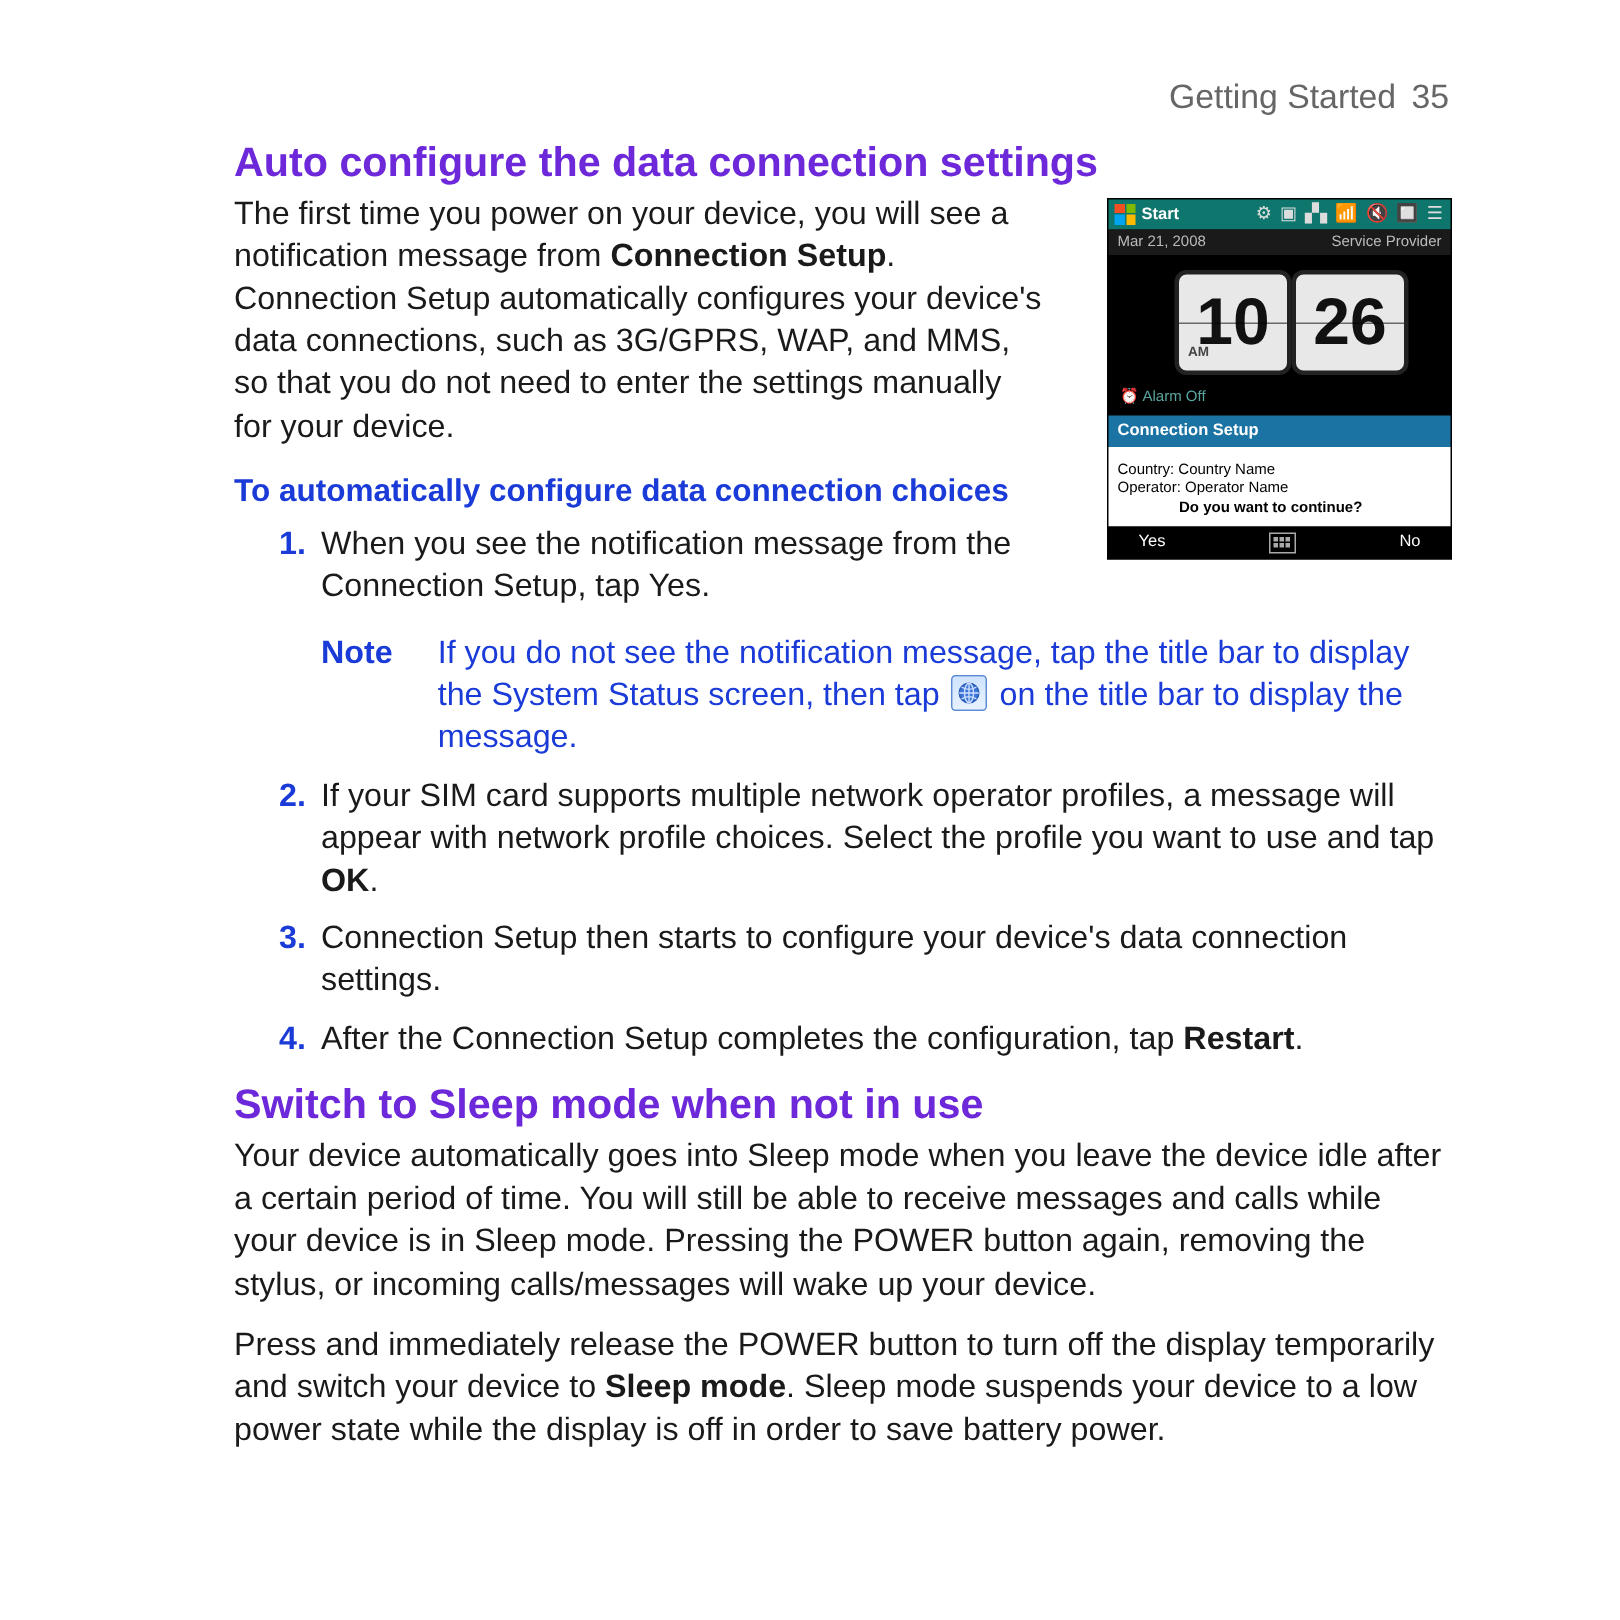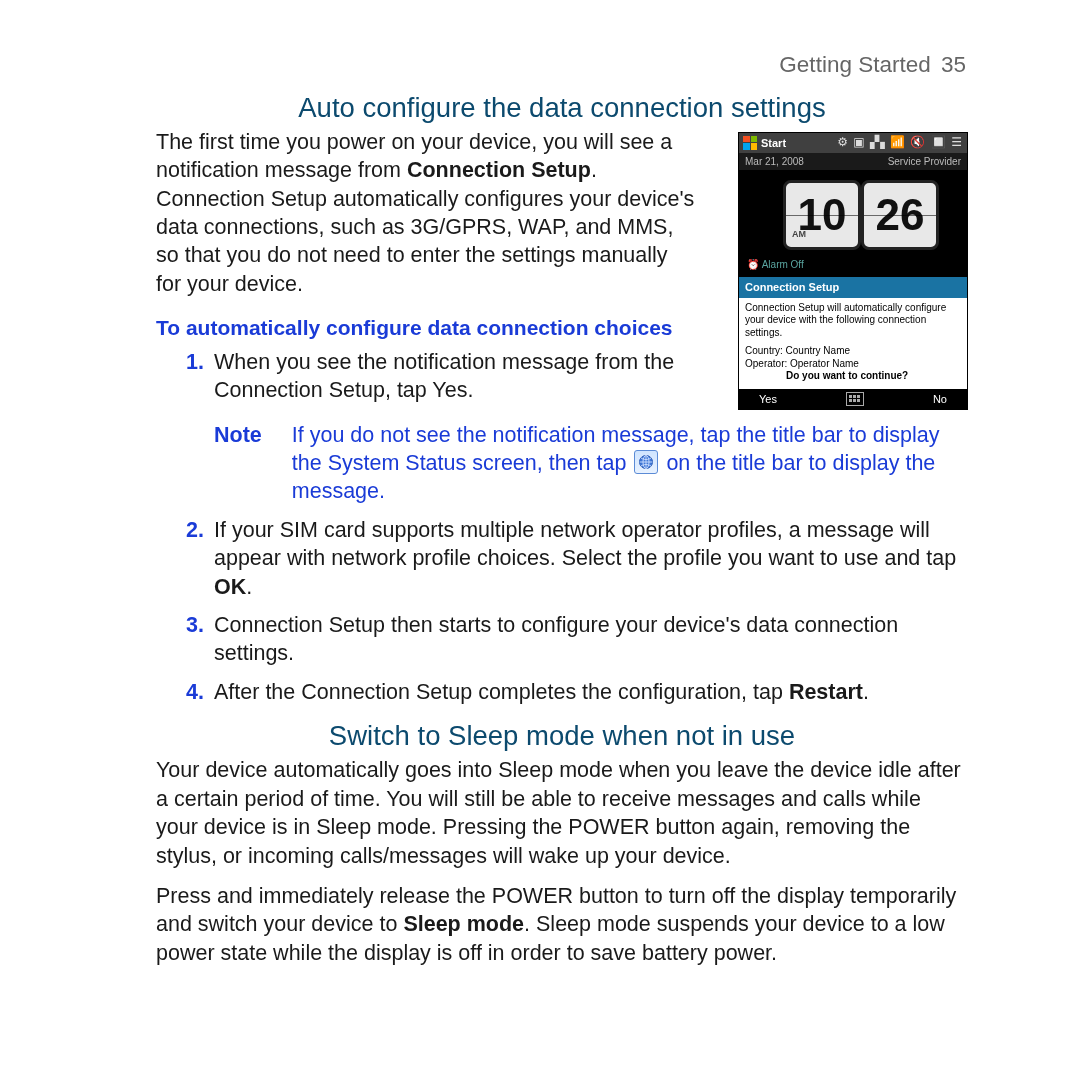--- a/index.html
+++ b/index.html
@@ -25,25 +25,24 @@
     color: #666;
     font-weight: 400;
     font-size: 22.5px;
     padding-right: 2px;
   }
   .page-num {
     color: #666;
     margin-left: 4px;
   }
   h2 {
-    color: #0c4a6e;
+    color: #6d28d9;
     font-size: 27.5px;
-    font-weight: 400;
+    font-weight: 700;
     margin: 10px 0 2px 0;
-    text-align: center;
   }
   h3 {
     color: #1a3bd7;
     font-size: 21px;
     font-weight: 700;
     margin: 16px 0 6px 0;
   }
   p {
     margin: 0 0 12px 0;
   }
@@ -62,21 +61,21 @@
     background: #000;
     border: 1px solid #000;
     color: #fff;
     font-size: 11px;
     margin-top: 4px;
   }
   .ds-bar {
     display: flex;
     align-items: center;
     height: 20px;
-    background: #404040;
+    background: #0f766e;
     padding: 0 4px;
   }
   .win-flag {
     width: 14px; height: 14px;
     display: inline-grid;
     grid-template-columns: 1fr 1fr;
     grid-template-rows: 1fr 1fr;
     gap: 1px;
     margin-right: 4px;
   }
@@ -245,21 +244,20 @@
           <span>10</span>
           <span class="ampm">AM</span>
         </div>
         <div class="flap">
           <span>26</span>
         </div>
       </div>
       <div class="alarm">⏰ Alarm Off</div>
       <div class="conn-title">Connection Setup</div>
       <div class="conn-body">
-        <div>Connection Setup will automatically configure your device with the following connection settings.</div>
         <div class="gap"></div>
         <div>Country: Country Name</div>
         <div>Operator: Operator Name</div>
         <div class="q">Do you want to continue?</div>
       </div>
       <div class="ds-soft">
         <span>Yes</span>
         <span class="kbd"></span>
         <span>No</span>
       </div>

